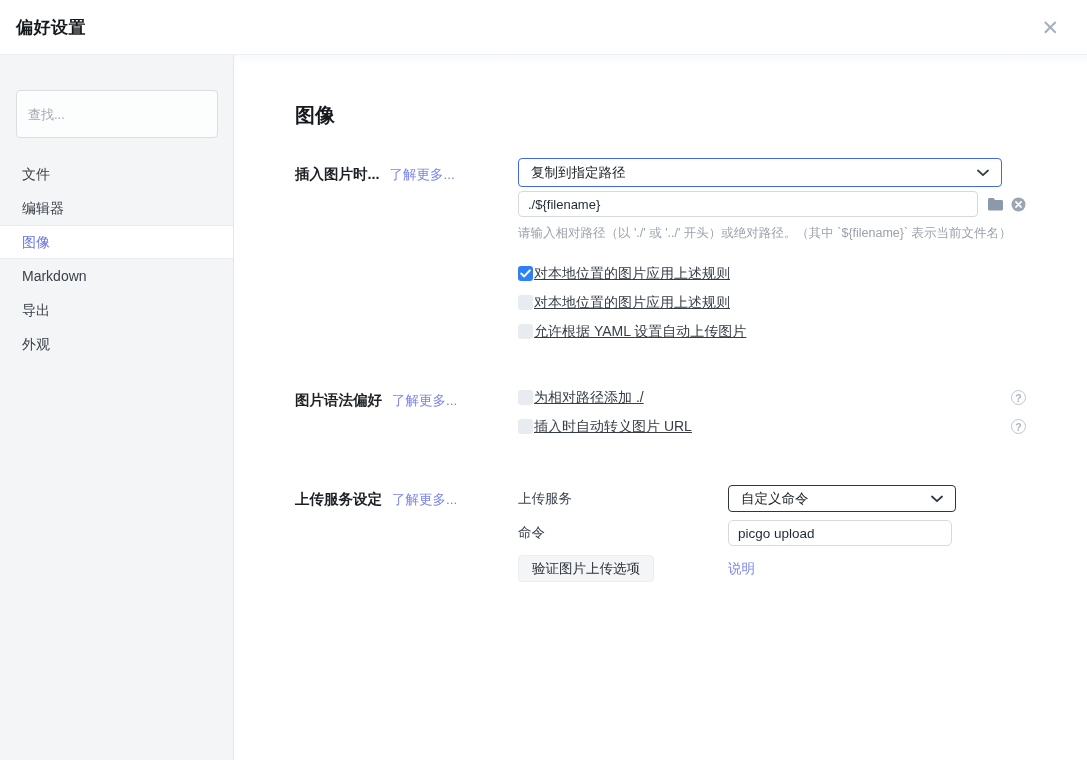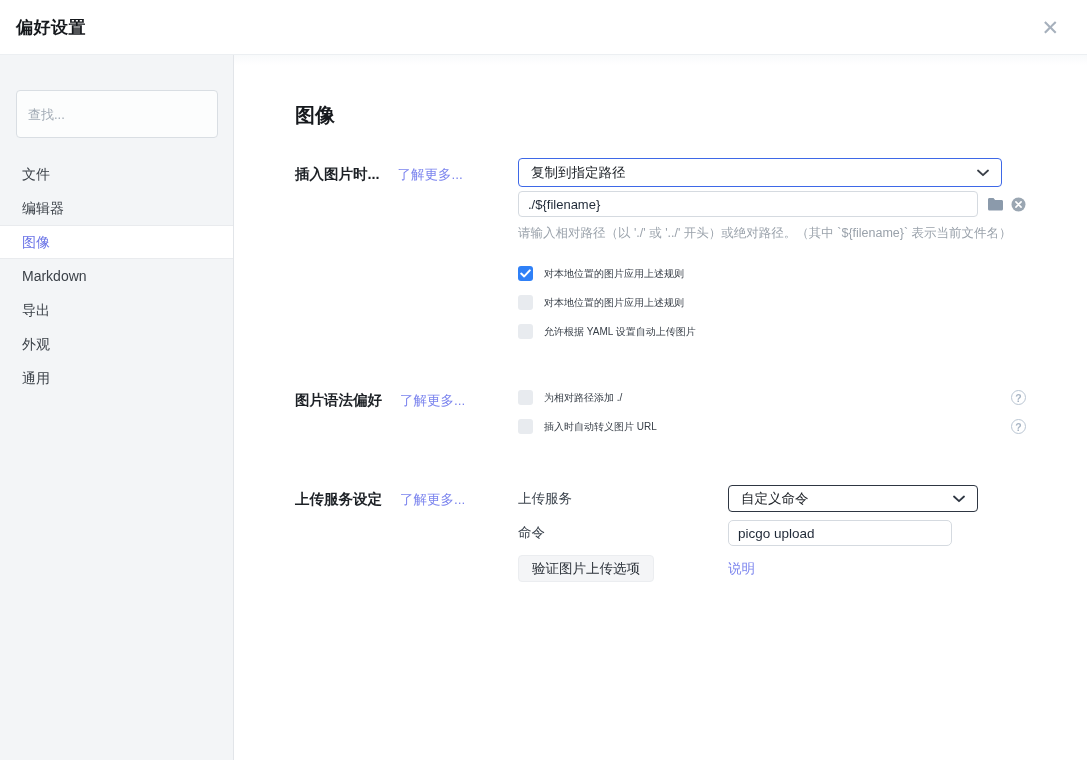--- a/index.html
+++ b/index.html
@@ -34,29 +34,29 @@
   .pg-title { margin-top:47px; font-size:20px; font-weight:bold; color:#16191d; }
 
   .section { display:flex; align-items:flex-start; }
   .sec1 { margin-top:29px; }
   .sec2 { margin-top:51px; }
   .sec3 { margin-top:51px; }
   .lbl-cell { width:223px; flex:none; padding-top:6px; line-height:20px; white-space:nowrap; }
   .sec2 .lbl-cell, .sec3 .lbl-cell { padding-top:0; }
   .sec3 .lbl-cell { padding-top:4px; }
   .sec-label { font-size:14.5px; font-weight:bold; color:#1d2126; }
-  .more-link { margin-left:18px; font-size:13.5px; color:#7b84ee; text-decoration:none; cursor:pointer; }
+  .more-link { margin-left:10px; font-size:13.5px; color:#7b84ee; text-decoration:none; cursor:pointer; }
   .ctl-cell { width:508px; flex:none; }
 
   
   .select-box { display:flex; align-items:center; justify-content:space-between;
     background:#fff; border-radius:4px; padding:0 12px; cursor:pointer;
     font-size:13.5px; color:#1a1e24; }
   .select-box.primary { width:484px; height:29px; border:1.5px solid #3e68e7;text-align:right; }
-  .select-box.dark { width:250px; height:27px; border:1px solid #2e3642; }
+  .select-box.dark { width:228px; height:27px; border:1px solid #2e3642; }
   .chev { flex:none; margin-left:8px; }
 
   
   .path-row { margin-top:4px; display:flex; align-items:center; }
   .txt-input { height:26px; border:1px solid #d5dae0; border-radius:4px; padding:0 9px;
     font-size:13px; color:#1f2937; outline:none; background:#fff; font-family:inherit; }
   .path-input { width:474px; }
   .icon-btn { display:inline-flex; align-items:center; cursor:pointer; }
   .folder-ic { margin-left:9px; }
   .clear-ic { margin-left:7px; }
@@ -65,21 +65,21 @@
 
   
   .cb-group { margin-top:24px; }
   .sec2 .cb-group { margin-top:0; }
   .cb-row { display:flex; align-items:center; height:15px; margin-bottom:14px; cursor:pointer; }
   .cb-row:last-child { margin-bottom:0; }
   .cb { width:15px; height:15px; border-radius:3px; flex:none; display:flex;
     align-items:center; justify-content:center; }
   .cb.on { background:#2f80f7; }
   .cb.off { background:#e8ebef; }
-  .cb-label { margin-left:11px; font-size:10px; color:#363d46; }
+  .cb-label { margin-left:1px; font-size:14px; color:#363d46;text-decoration:underline; }
   .help { margin-left:auto; width:15px; height:15px; border:1px solid #bac6d3;
     border-radius:50%; color:#a8b5c4; font-size:10.5px; font-weight:bold;
     display:flex; align-items:center; justify-content:center; cursor:pointer; }
 
   
   .svc-row { display:flex; align-items:center; margin-bottom:8px; }
   .sub-label { width:210px; flex:none; font-size:13.5px; color:#3a424c; }
   .cmd-input { width:224px; border-radius:5px; font-size:13.5px; }
   .btn-validate { height:27px; padding:0 13px; background:#f4f5f7; border:1px solid #ebedf0;
     border-radius:4px; font-size:13.5px; color:#2a3038; cursor:pointer; font-family:inherit; }
@@ -97,21 +97,20 @@
 
   <div class="side">
     <input class="search" placeholder="查找..." style="">
     <div class="nav">
       <div class="nav-item">文件</div>
       <div class="nav-item">编辑器</div>
       <div class="nav-item sel">图像</div>
       <div class="nav-item">Markdown</div>
       <div class="nav-item">导出</div>
       <div class="nav-item">外观</div>
-      <div class="nav-item">通用</div>
     </div>
   </div>
 
   <div class="main">
     <div class="pg-title">图像</div>
 
     <div class="section sec1">
       <div class="lbl-cell">
         <span class="sec-label">插入图片时...</span><a class="more-link">了解更多...</a>
       </div>

